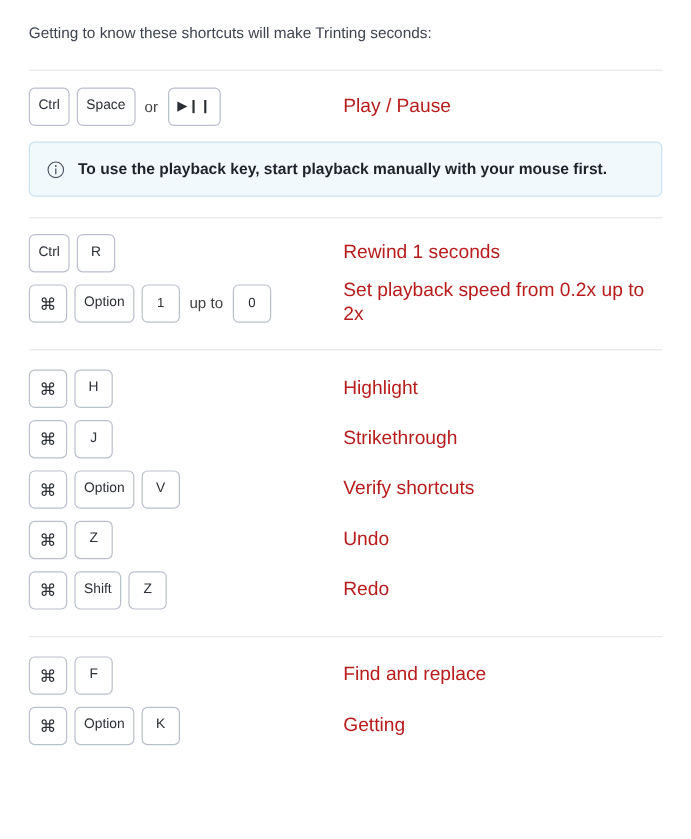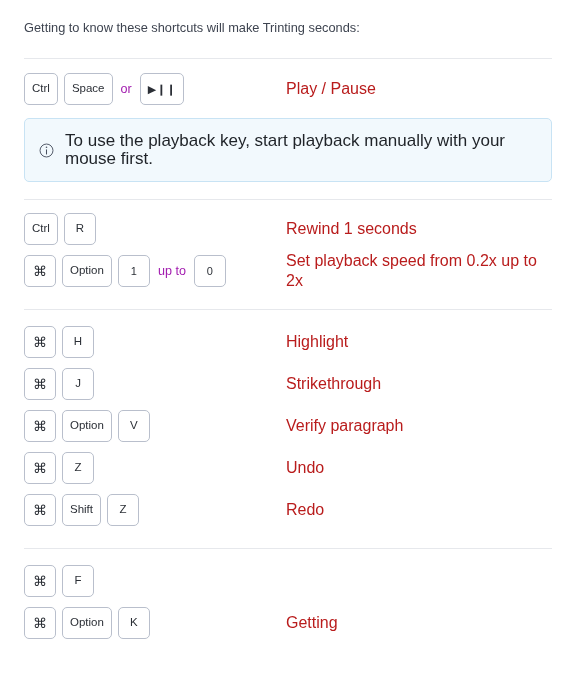--- a/index.html
+++ b/index.html
@@ -101,21 +101,21 @@
     line-height: 1;
     white-space: nowrap;
   }
 
   .key.cmd  { font-size: 14px; }
   .key.num  { font-size: 11px; }
   .key.media{ font-size: 11px; letter-spacing: 0.5px; }
 
   .joiner {
     font-size: 12.6px;
-    color: #a21caf;
+    color: #404040;
     padding: 0 2px;
     white-space: nowrap;
   }
 
   .desc {
     font-size: 16px;
     color: #b91c1c;
     line-height: 20px;
     padding-left: 0;
   }
@@ -126,23 +126,24 @@
     align-items: center;
     gap: 10px;
     background: #f2f9fd;
     border: 1px solid #c8e3f4;
     border-radius: 5px;
     padding: 13px 14px;
     margin-top: 8px;
   }
   .callout-icon { flex: 0 0 16px; display: flex; align-items: center; }
   .callout-text {
-    font-size: 17px;
+    font-size: 13px;
     color: #1f2328;
     line-height: 18px;
+    font-weight: bold;
   }
 
   
   .sec-1 { padding-top: 9px; }
   .sec-2 { padding-top: 8px; }
   .sec-3 { padding-top: 11px; }
   .sec-4 { padding-top: 11px; }
   .row + .row { margin-top: 0px; }
 </style>
 </head>
@@ -212,21 +213,21 @@
             <span class="key">J</span>
           </div>
           <div class="desc">Strikethrough</div>
         </div>
         <div class="row">
           <div class="keys">
             <span class="key cmd">⌘</span>
             <span class="key">Option</span>
             <span class="key">V</span>
           </div>
-          <div class="desc">Verify paragraph</div>
+          <div class="desc">Verify shortcuts</div>
         </div>
         <div class="row">
           <div class="keys">
             <span class="key cmd">⌘</span>
             <span class="key">Z</span>
           </div>
           <div class="desc">Undo</div>
         </div>
         <div class="row">
           <div class="keys">
@@ -237,20 +238,21 @@
           <div class="desc">Redo</div>
         </div>
       </div>
       <div class="divider bottom"></div>
       <div class="section sec-4">
         <div class="row">
           <div class="keys">
             <span class="key cmd">⌘</span>
             <span class="key">F</span>
           </div>
+          <div class="desc">Find and replace</div>
         </div>
         <div class="row">
           <div class="keys">
             <span class="key cmd">⌘</span>
             <span class="key">Option</span>
             <span class="key">K</span>
           </div>
           <div class="desc">Getting</div>
         </div>
       </div>

